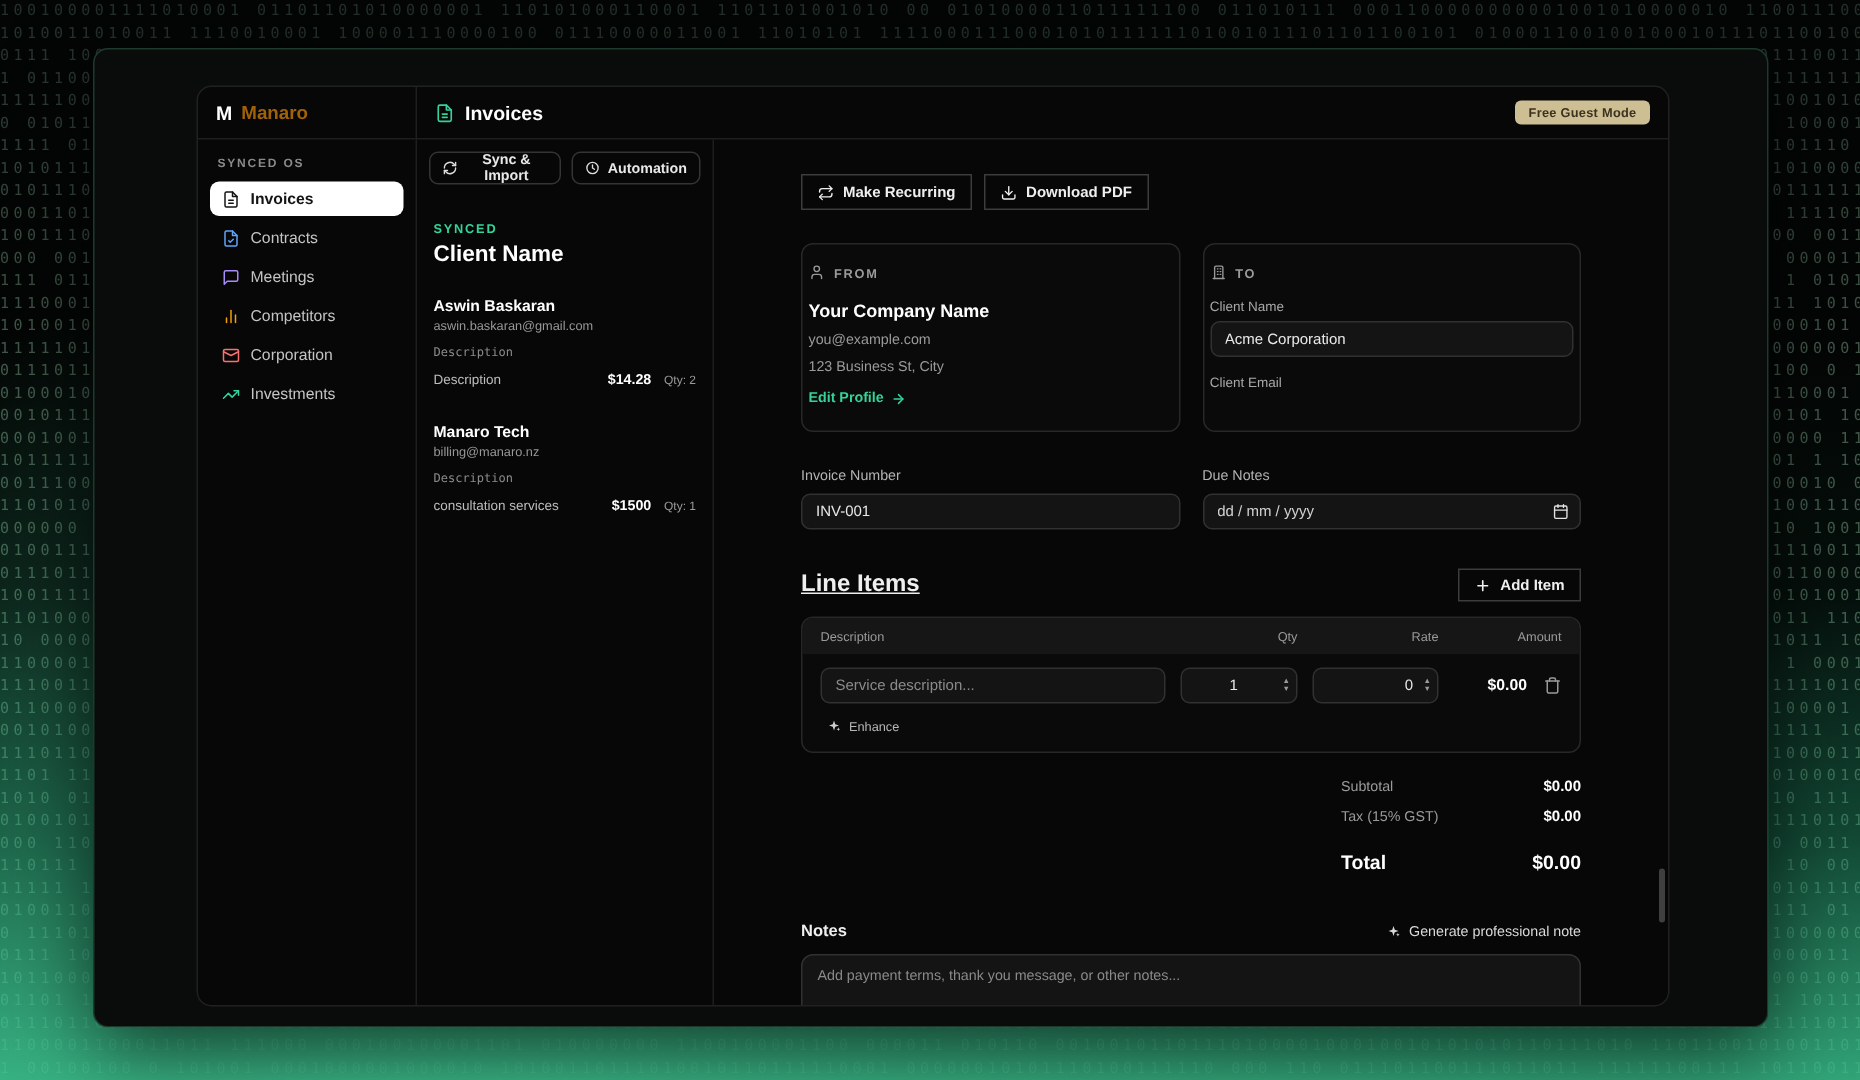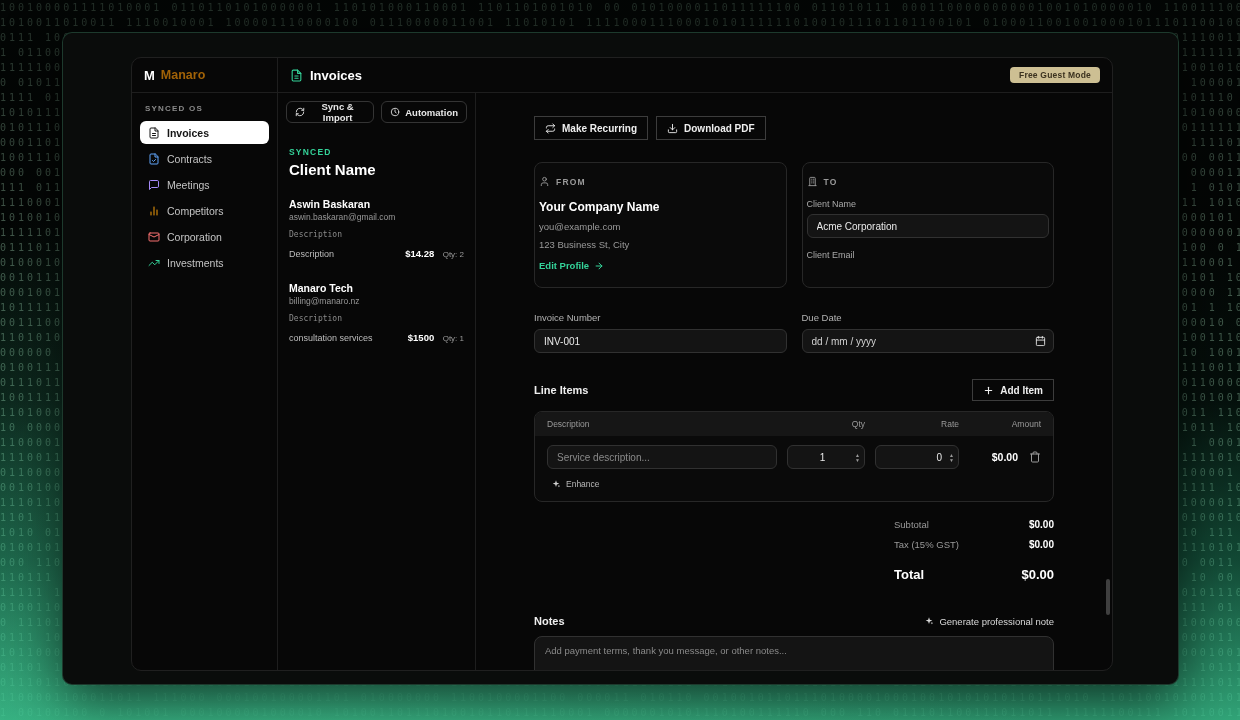--- a/index.html
+++ b/index.html
@@ -103,21 +103,21 @@
   .input{width:100%;box-sizing:border-box;height:24px;background:#141414;border:1px solid #313131;border-radius:6px;color:#e9e9e9;font-size:10px;padding:0 9px;font-family:inherit;outline:none;}
   .input::placeholder{color:#8a8a8a;}
   .form-row{display:grid;grid-template-columns:1fr 1fr;gap:15px;margin-top:24px;}
   .form-label{font-size:9.5px;color:#b3b3b3;margin-bottom:6px;}
   .date-wrap{position:relative;border-radius:12px;}
   .date-wrap .input{padding-right:26px;}
   .date-wrap .input::placeholder{color:#d2d2d2;}
   .cal-icon{position:absolute;right:8px;top:50%;transform:translateY(-50%);width:11px;height:11px;color:#e3e3e3;display:inline-flex;}
   .cal-icon svg{width:11px;height:11px;}
   .li-head{display:flex;justify-content:space-between;align-items:center;margin-top:26px;}
-  .li-title{font-size:11px;font-weight:700;color:#efefef;}
+  .li-title{font-size:16px;font-weight:700;color:#efefef;text-decoration:underline;}
   .add-btn{height:22px;}
   .table{border:1px solid #272727;border-radius:8px;overflow:hidden;margin-top:10px;background:#0a0a0a;}
   .li-grid{display:grid;grid-template-columns:230px 78px 84px 1fr;column-gap:10px;align-items:center;}
   .thead{background:#161616;padding:7px 12px;color:#9a9a9a;font-size:8.5px;}
   .th-right{text-align:right;}
   .trow{padding:9px 12px 3px;}
   .num-wrap{position:relative;}
   .num-input{text-align:center;padding-right:16px;}
   .num-input.right{text-align:right;}
   .stepper{position:absolute;right:5px;top:50%;transform:translateY(-50%);display:flex;flex-direction:column;color:#9a9a9a;font-size:5px;line-height:4.5px;cursor:pointer;}
@@ -407,21 +407,21 @@
                 <div class="field-label">Client Email</div>
               </div>
             </div>
 
             <div class="form-row">
               <div>
                 <div class="form-label">Invoice Number</div>
                 <input class="input" type="text" value="INV-001" style="">
               </div>
               <div>
-                <div class="form-label">Due Date</div>
+                <div class="form-label">Due Notes</div>
                 <div class="date-wrap">
                   <input class="input" type="text" placeholder="dd / mm / yyyy" style="">
                   <span class="cal-icon">
                       <svg viewBox="0 0 24 24" fill="none" stroke="currentColor" stroke-width="2" stroke-linecap="round" stroke-linejoin="round">
                         <rect x="3" y="4" width="18" height="18" rx="2"></rect>
                         <path d="M16 2v4M8 2v4M3 10h18"></path>
                       </svg>
                     </span>
                 </div>
               </div>

